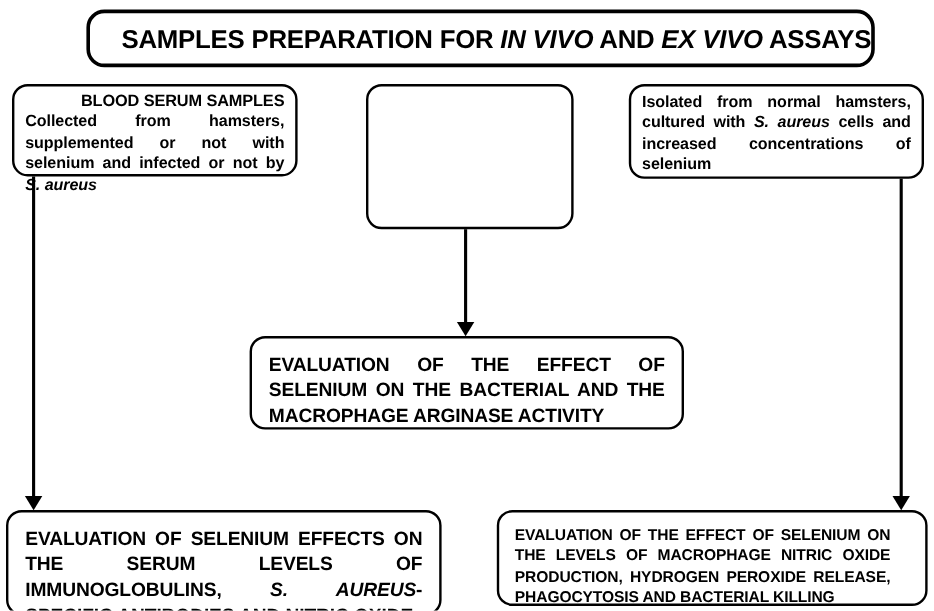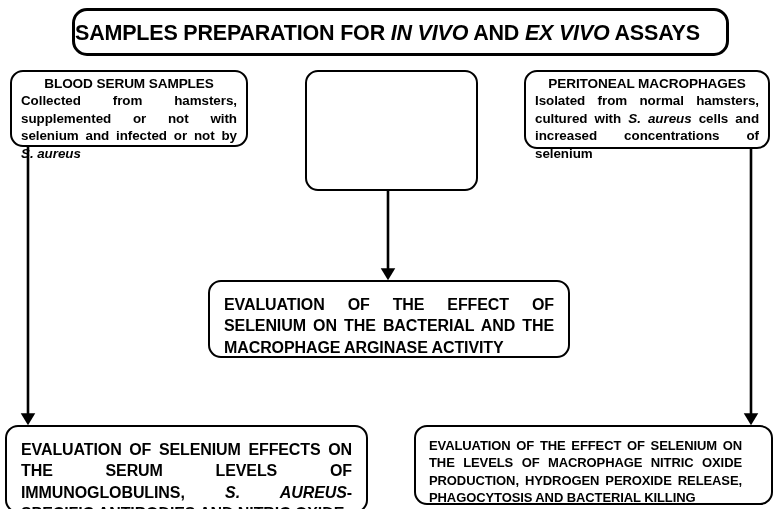--- a/index.html
+++ b/index.html
@@ -26,29 +26,29 @@
   .box-inner {
     padding: 4px 9px 4px 9px;
   }
   .title-box {
     border-width: 3px;
     border-radius: 15px;
   }
   .title-text {
     font-size: 21.5px;
     font-weight: bold;
-    text-align: left;
+    text-align: right;
     letter-spacing: -0.2px;
     line-height: 1.1;
     white-space: nowrap;
   }
   .head {
     font-size: 13.6px;
     font-weight: bold;
-    text-align: center;
+    text-align: right;
     line-height: 1.2;
     letter-spacing: -0.1px;
     margin-bottom: 0px;
   }
   .body-just {
     font-size: 13.4px;
     font-weight: bold;
     text-align: justify;
     text-align-last: left;
     line-height: 1.305;
@@ -108,21 +108,20 @@
     </div>
   </div>
 
   <div class="box" style="left:305px; top:70px; width:173px; height:121px;">
     <div class="box-inner">
     </div>
   </div>
 
   <div class="box" style="left:524px; top:70px; width:246px; height:79px;">
     <div class="box-inner">
-      <div class="head">PERITONEAL MACROPHAGES</div>
       <div class="body-just"><span>Isolated from normal hamsters, cultured with </span><i>S. aureus</i><span> cells and increased concentrations of selenium</span></div>
     </div>
   </div>
 
   <div class="box" style="left:208px; top:280px; width:362px; height:78px;">
     <div class="box-inner" style="padding:12px 14px 0 14px;">
       <div class="eval-text"><span>EVALUATION OF THE EFFECT OF SELENIUM ON THE BACTERIAL AND THE MACROPHAGE ARGINASE ACTIVITY</span></div>
     </div>
   </div>
 

